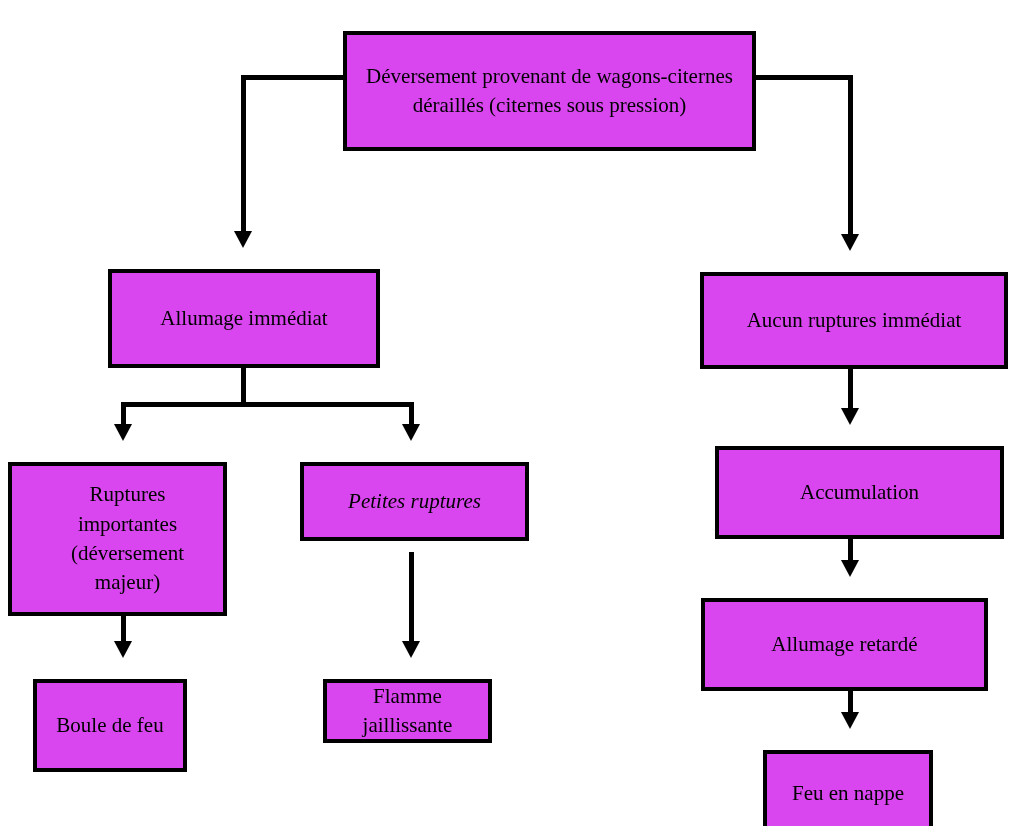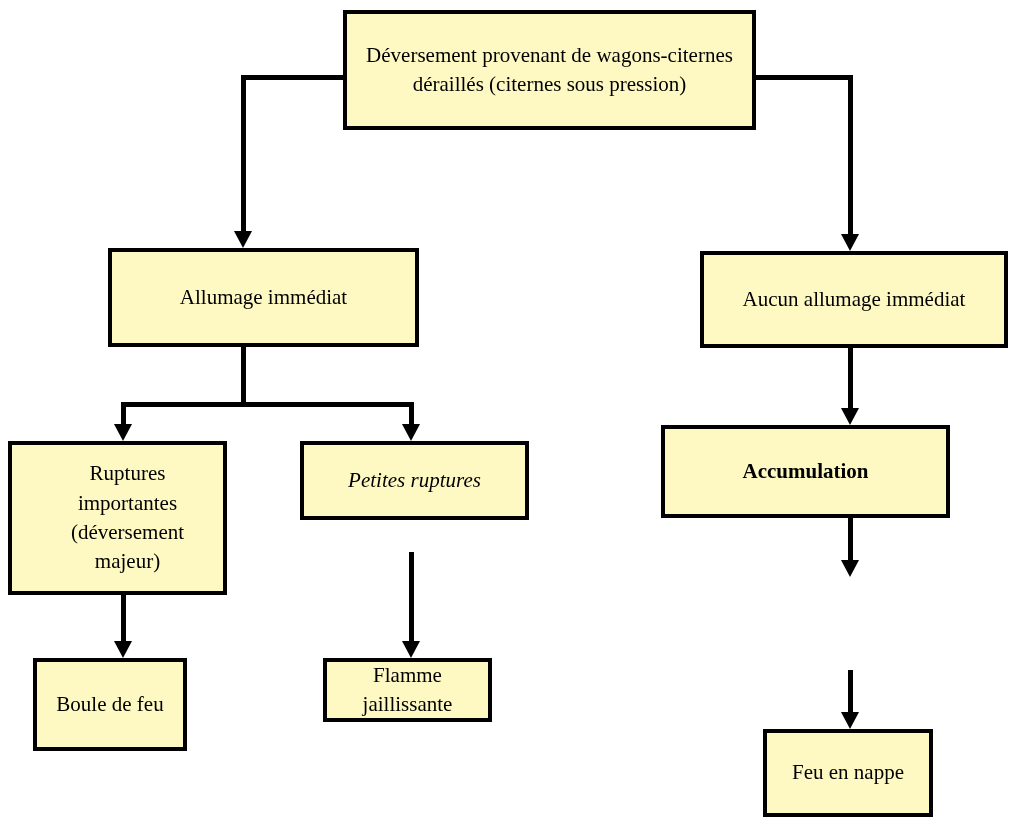--- a/index.html
+++ b/index.html
@@ -13,28 +13,29 @@
     height: 826px;
     background: #ffffff;
     font-family: "Liberation Serif", "DejaVu Serif", serif;
     color: #000000;
     overflow: hidden;
   }
   .node {
     position: absolute;
     box-sizing: border-box;
     border: 4px solid #000000;
-    background: #fef9c3;
+    background: #d946ef;
     display: flex;
     align-items: center;
     justify-content: center;
     text-align: center;
     font-size: 21px;
     line-height: 1.4;
     padding: 0 12px;
+    margin-top: 21px;
   }
   .h-line, .v-line {
     position: absolute;
     background: #000000;
   }
   .h-line { height: 5px; }
   .v-line { width: 5px; }
   .arrowhead {
     position: absolute;
     width: 0;
@@ -76,46 +77,49 @@
   <div class="v-line" style="left:848px; top:518px; height:45px;"></div>
   <div class="arrowhead" style="left:841px; top:560px;"></div>
 
   <div class="v-line" style="left:848px; top:670px; height:45px;"></div>
   <div class="arrowhead" style="left:841px; top:712px;"></div>
 
   <div class="node" style="left:343px; top:10px; width:413px; height:120px;">
     <span>Déversement provenant de wagons-citernes déraillés (citernes sous pression)</span>
   </div>
 
-  <div class="node" style="left:108px; top:248px; width:311px; height:99px;">
+  <div class="node" style="left:108px; top:248px; width:272px; height:99px;">
     <span>Allumage immédiat</span>
   </div>
 
   <div class="node" style="left:700px; top:251px; width:308px; height:97px;">
-    <span>Aucun allumage immédiat</span>
+    <span>Aucun ruptures immédiat</span>
   </div>
 
   <div class="node" style="left:8px; top:441px; width:219px; height:154px;padding-left:32px;">
     <span>Ruptures importantes (déversement majeur)</span>
   </div>
 
   <div class="node" style="left:300px; top:441px; width:229px; height:79px;font-style:italic;">
     <span>Petites ruptures</span>
   </div>
 
   <div class="node" style="left:33px; top:658px; width:154px; height:93px;">
     <span>Boule de feu</span>
   </div>
 
   <div class="node" style="left:323px; top:658px; width:169px; height:64px;">
     <span>Flamme jaillissante</span>
   </div>
 
-  <div class="node" style="left:661px; top:425px; width:289px; height:93px;font-weight:bold;">
+  <div class="node" style="left:715px; top:425px; width:289px; height:93px;">
     <span>Accumulation</span>
   </div>
 
+  <div class="node" style="left:701px; top:577px; width:287px; height:93px;">
+    <span>Allumage retardé</span>
+  </div>
 
   <div class="node" style="left:763px; top:729px; width:170px; height:88px;">
     <span>Feu en nappe</span>
   </div>
 
 </div>
 
 </body></html>

